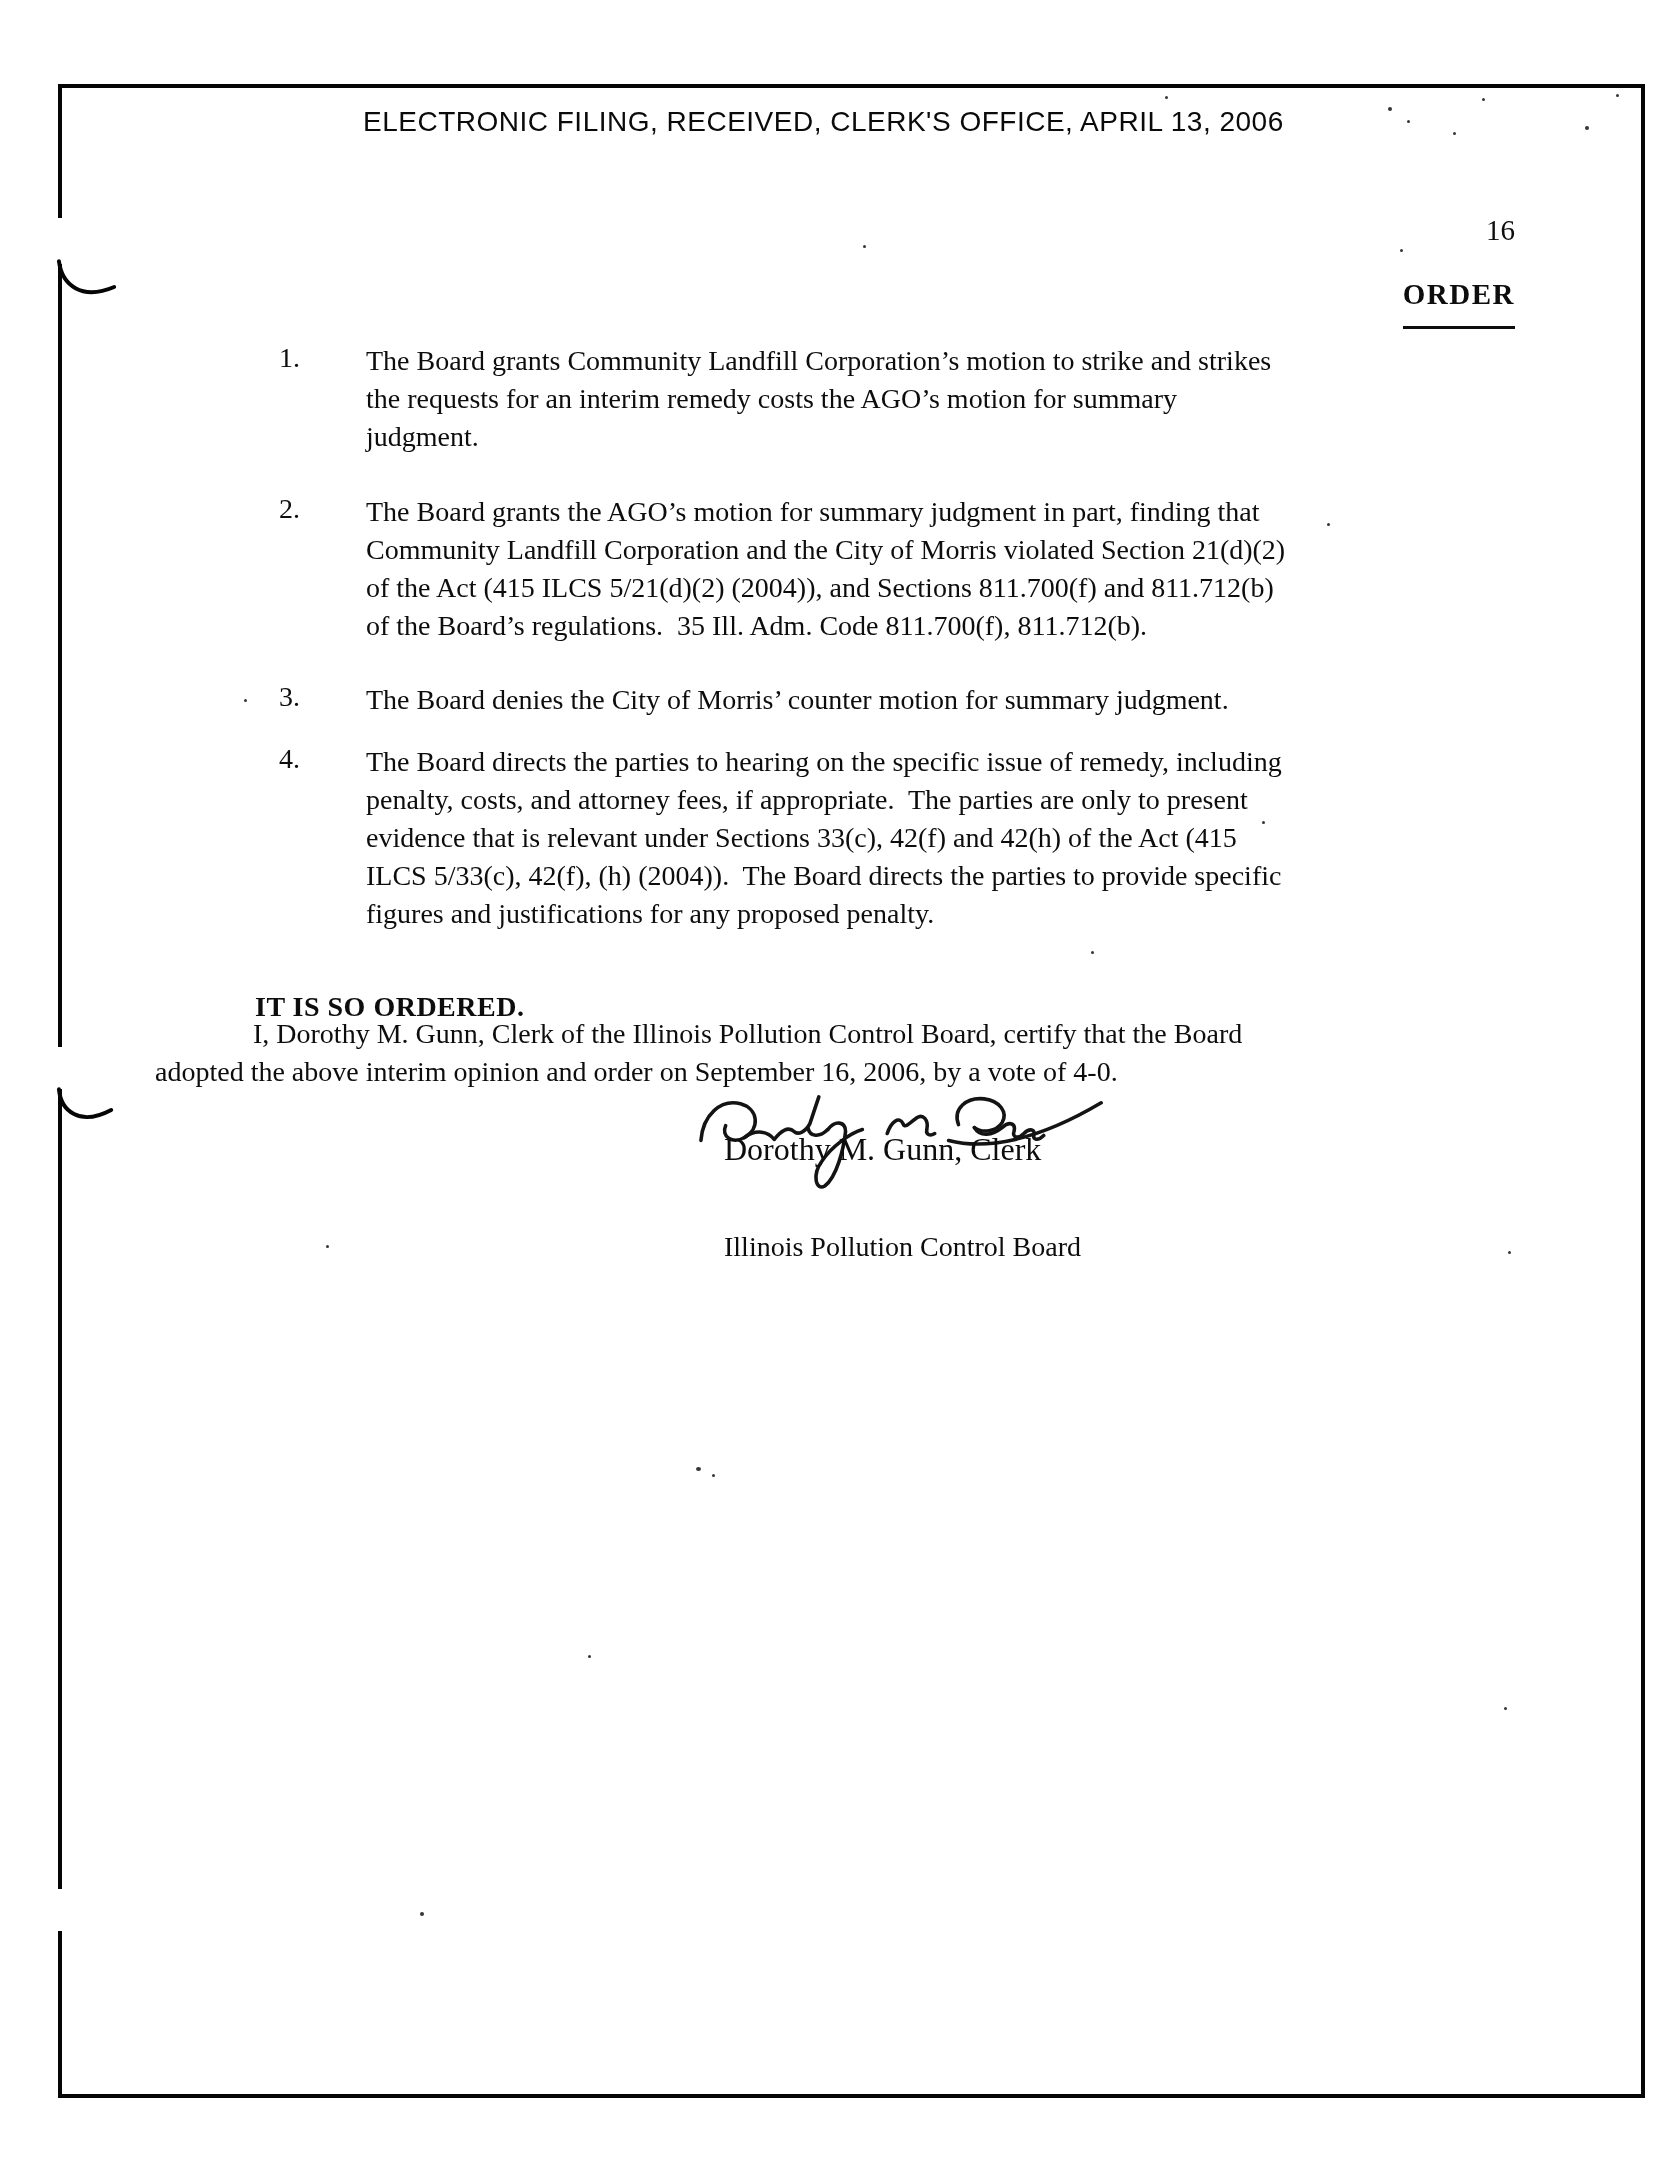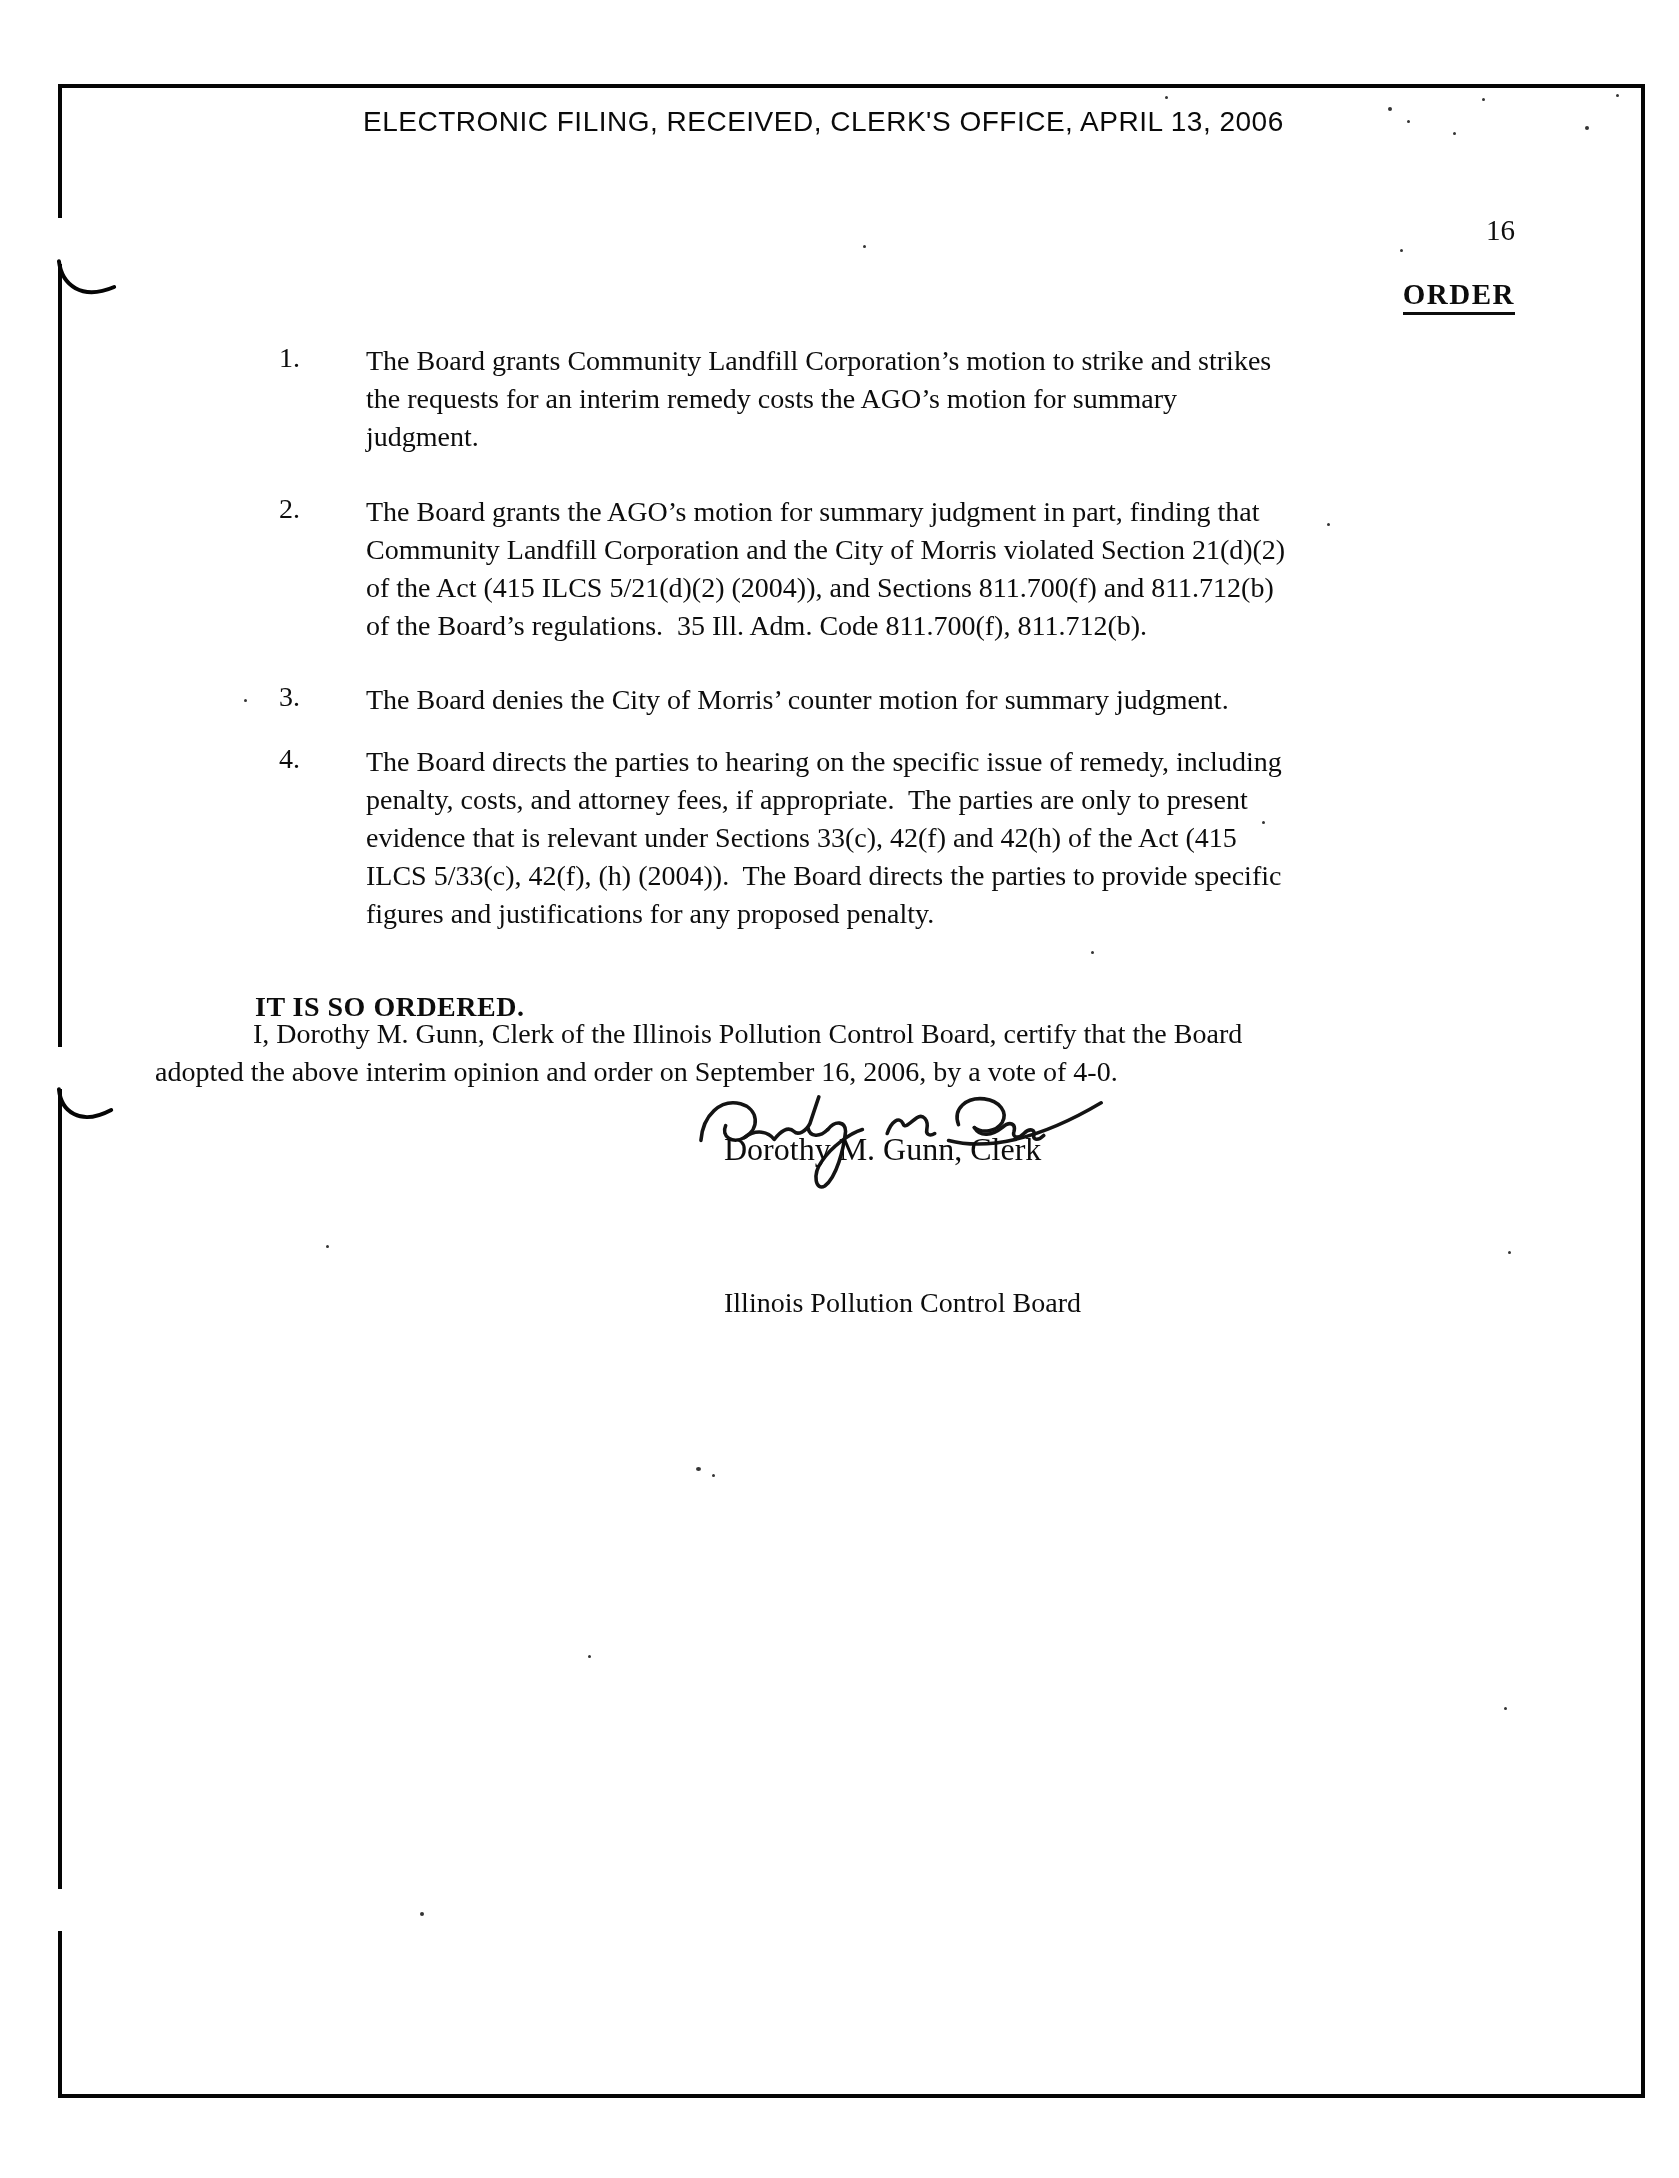--- a/index.html
+++ b/index.html
@@ -57,21 +57,21 @@
   }
   .doc-title {
     top: 278px;
   }
   .doc-title span {
     display: inline-block;
     font-size: 29px;
     font-weight: bold;
     letter-spacing: 1.5px;
     border-bottom: 3px solid #0d0d0d;
-    padding-bottom: 1px;
+    padding-bottom: 15px;
   }
   .order-item {
     position: absolute;
     left: 279px;
   }
   .order-item .num {
     position: absolute;
     left: 0;
     top: 0;
     font-size: 28px;
@@ -114,21 +114,21 @@
   }
   .sig-name {
     position: absolute;
     left: 724px;
     top: 1131px;
     font-size: 32px;
   }
   .sig-org {
     position: absolute;
     left: 724px;
-    top: 1287px;
+    top: 1231px;
     font-size: 28px;
   }
   .speck {
     position: absolute;
     background: #111;
     border-radius: 50%;
     opacity: 0.85;
   }
 </style>
 </head>

